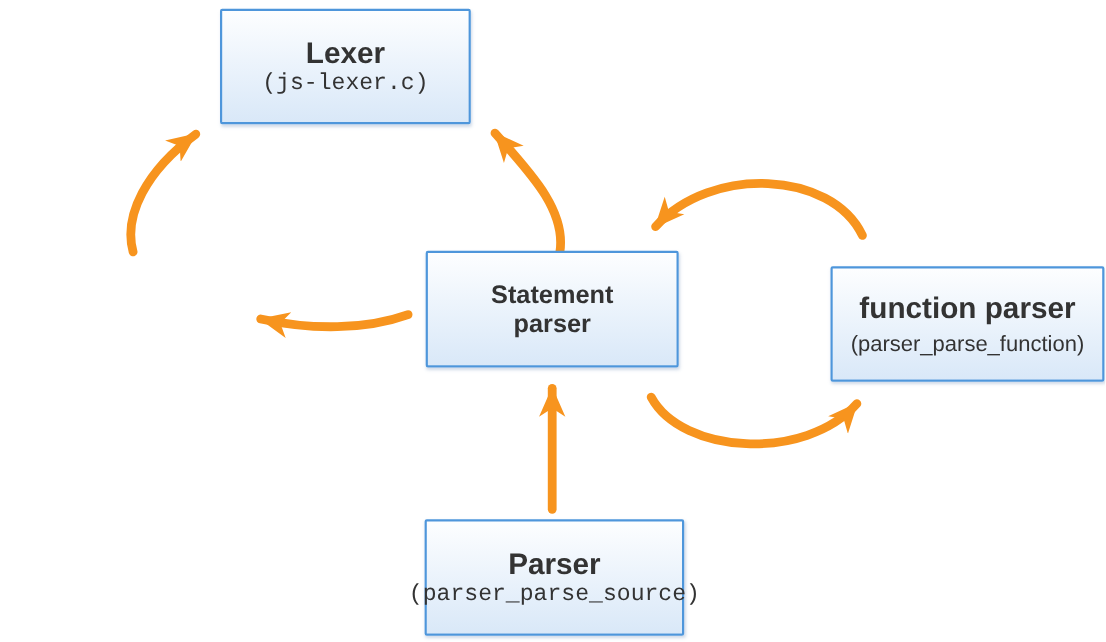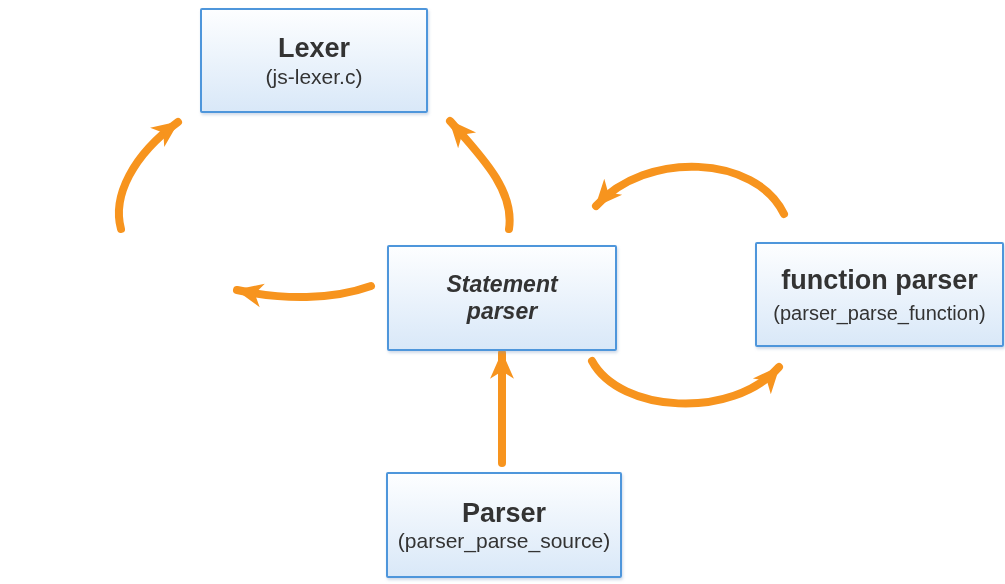--- a/index.html
+++ b/index.html
@@ -58,33 +58,34 @@
   }
   
   .node-lexer .node-title,
   .node-parser .node-title,
   .node-function .node-title {
     font-size: 27px;
   }
   .node-lexer .node-subtitle,
   .node-parser .node-subtitle {
     margin-top: 0;
+    font-family: Liberation Mono, monospace;
   }
   .node-function .node-subtitle {
     font-size: 20px;
     margin-top: 6px;
   }
   
   .node-expression .node-title,
   .node-statement .node-title {
     max-width: 150px;
   }
   .node-lexer      { left: 200px; top: 8px;   width: 228px; height: 105px; }
   .node-expression { left: 11px;  top: 236px; width: 212px; height: 103px; }
-  .node-statement  { left: 387px; top: 245px; width: 230px; height: 106px; font-style: italic; }
+  .node-statement  { left: 387px; top: 228px; width: 230px; height: 106px; }
   .node-function   { left: 755px; top: 242px; width: 249px; height: 105px; }
   .node-parser     { left: 386px; top: 472px; width: 236px; height: 106px; }
 </style>
 </head>
 <body>
 
 <div class="canvas">
 
   <svg class="arrows" viewBox="0 0 1005 584" xmlns="http://www.w3.org/2000/svg">
     <defs>

